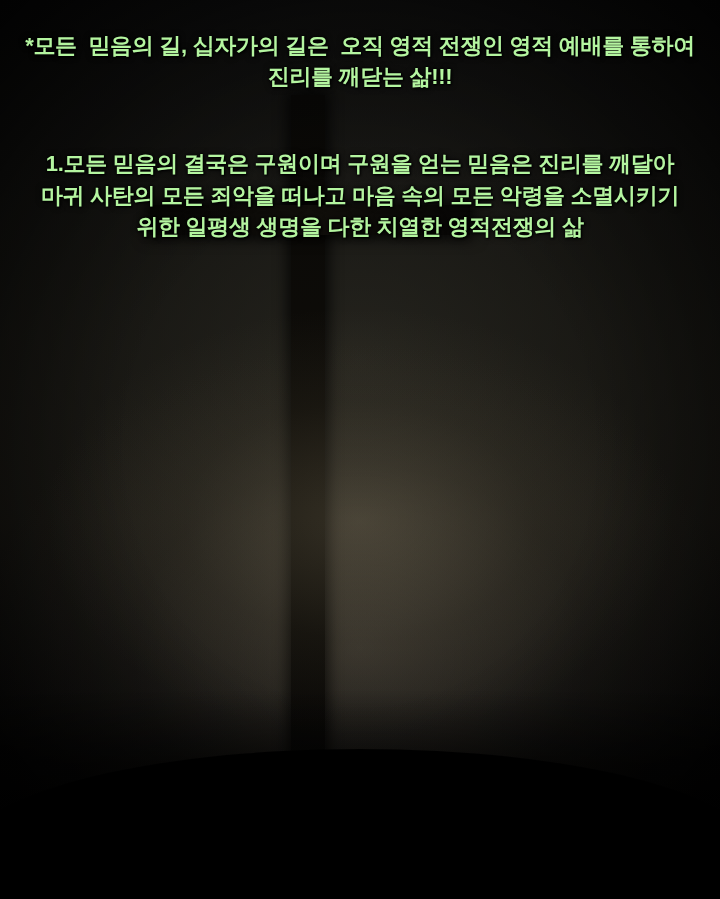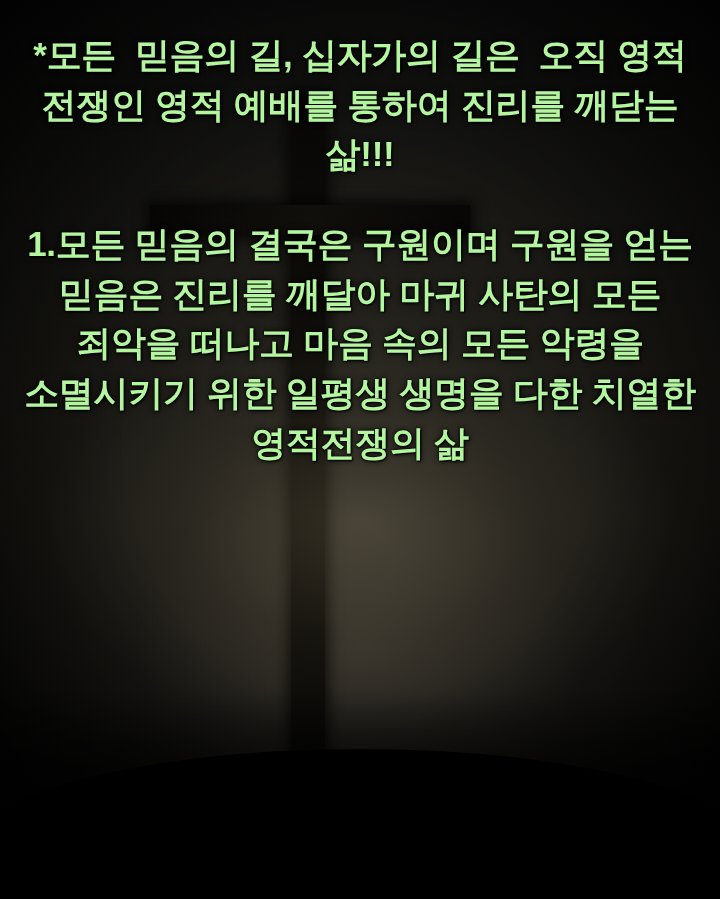--- a/index.html
+++ b/index.html
@@ -85,33 +85,33 @@
     inset: 0;
     padding: 30px 22px 20px 22px;
     box-sizing: border-box;
     display: flex;
     flex-direction: column;
     justify-content: flex-start;
   }
   .para {
     color: #b4f5a0;
     text-align: center;
-    font-size: 35px;
+    font-size: 22px;
     line-height: 1.42;
     font-weight: 700;
     letter-spacing: -0.3px;
     text-shadow:
       0 0 6px rgba(0,0,0,0.95),
       0 0 2px rgba(0,0,0,1),
       1px 1px 2px rgba(0,0,0,1);
     white-space: pre-wrap;
     word-break: keep-all;
   }
   .para + .para {
-    margin-top: 40px;
+    margin-top: 56px;
   }
   .p-head { margin-top: 0; }
 </style>
 </head>
 <body>
 
 <div id="stage">
 
   <div class="bg"></div>
   <div class="cross-vert"></div>

